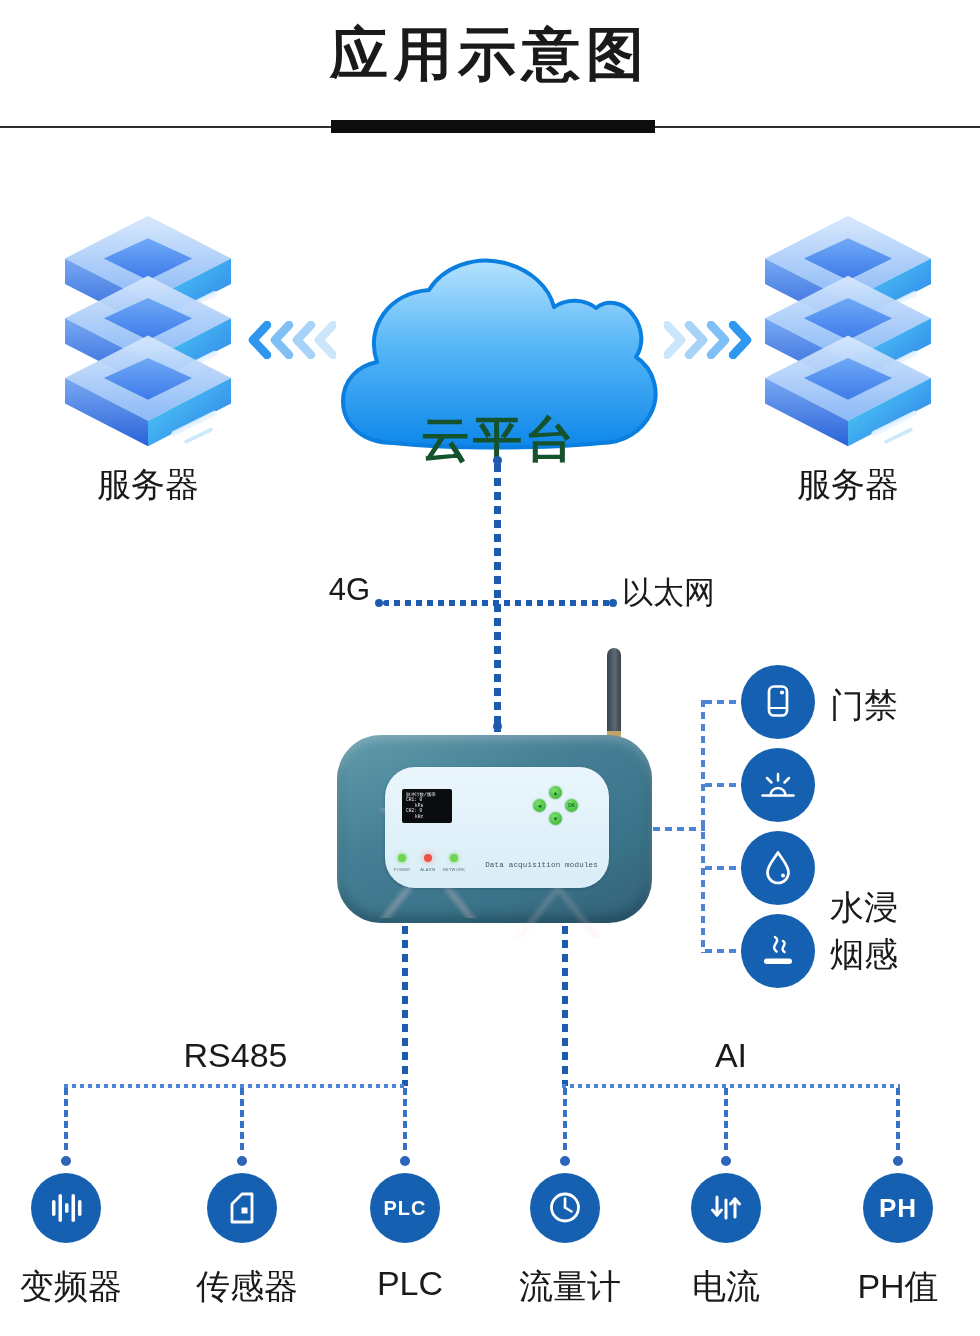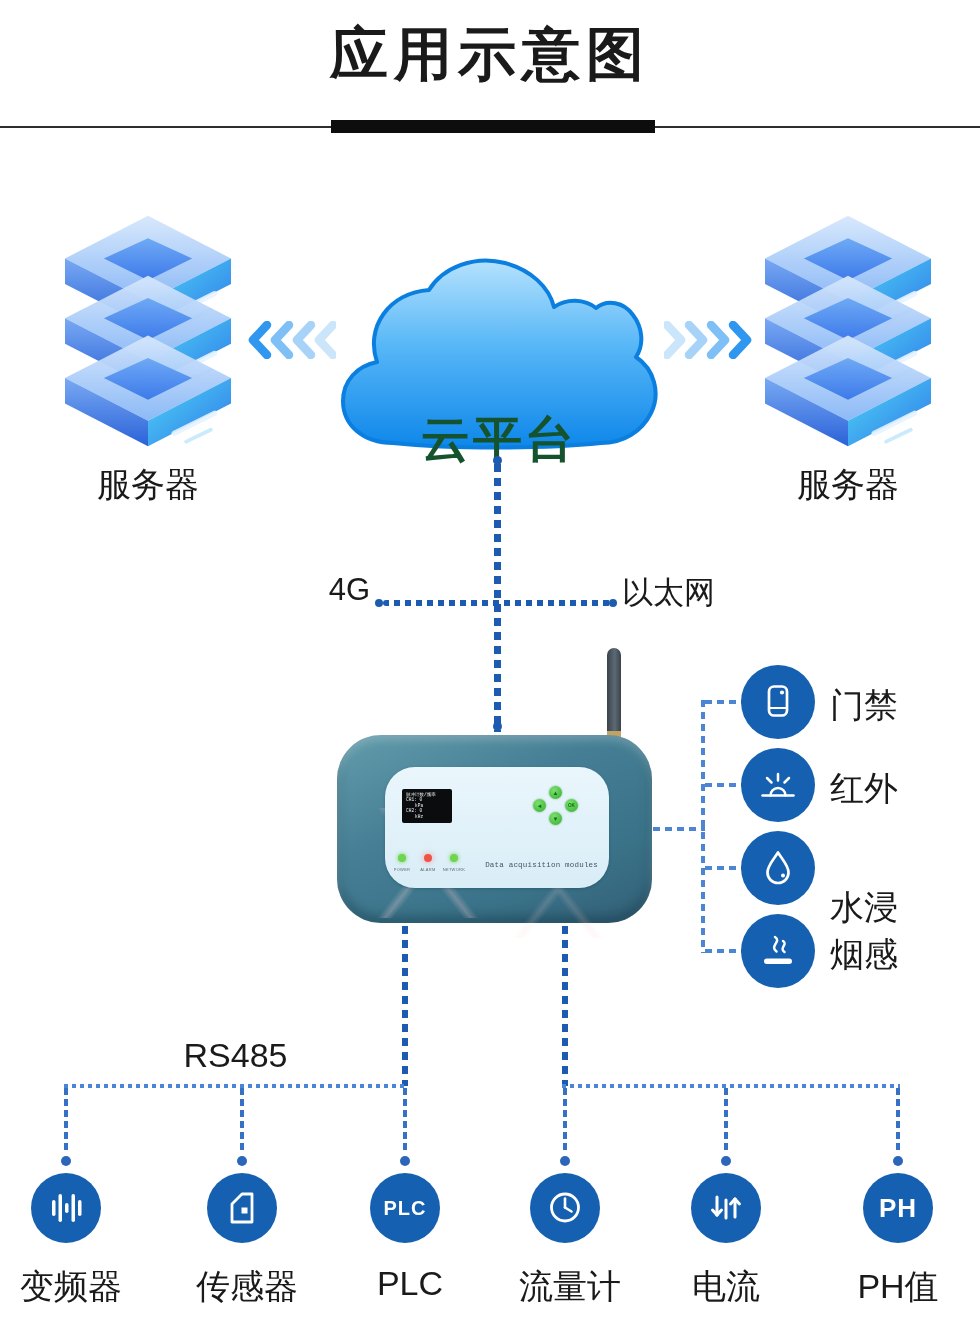--- a/index.html
+++ b/index.html
@@ -239,21 +239,20 @@
     <svg width="44" height="44" viewBox="0 0 44 44">
       <g stroke="#fff" fill="none" stroke-width="2.5" stroke-linecap="round">
         <line x1="6.5" y1="32.5" x2="37.5" y2="32.5"></line>
         <path d="M14.5 32.5 a7.5 7.5 0 0 1 15 0"></path>
         <line x1="22" y1="11" x2="22" y2="17.5"></line>
         <line x1="11" y1="15" x2="15.5" y2="19.5"></line>
         <line x1="33" y1="15" x2="28.5" y2="19.5"></line>
       </g>
     </svg>
   </div>
-  <div class="t sens-label" style="top:766px;">红外</div>
 
   <div class="node node-74" style="left:741px;top:831px;">
     <svg width="44" height="44" viewBox="0 0 44 44">
       <path d="M22 6.5 C26 13 32.5 19.5 32.5 26.5 A10.5 10.5 0 0 1 11.5 26.5 C11.5 19.5 18 13 22 6.5 Z" stroke="#fff" stroke-width="2.7" fill="none" stroke-linejoin="round"></path>
       <circle cx="27" cy="29.5" r="2" fill="#fff"></circle>
     </svg>
   </div>
   <div class="t sens-label" style="top:849px;margin-top:36px;">水浸</div>
 
   <div class="node node-74" style="left:741px;top:914px;">
@@ -264,20 +263,21 @@
         <path d="M27 12 c5.5 3.5 -4.5 7 1.5 11"></path>
       </g>
     </svg>
   </div>
   <div class="t sens-label" style="top:932px;">烟感</div>
 
   <div class="abs vdash-bold" style="left:402px;top:926px;width:6px;height:160px;"></div>
   <div class="abs vdash-bold" style="left:562px;top:926px;width:6px;height:160px;"></div>
 
   <div class="t bus-label" style="left:64px;width:343px;">RS485</div>
+  <div class="t bus-label" style="left:562px;width:338px;">AI</div>
 
   <div class="abs hdot-fine" style="left:64px;top:1084px;width:343px;height:4px;"></div>
   <div class="abs hdot-fine" style="left:562px;top:1084px;width:338px;height:4px;"></div>
 
   <div class="abs vdash-mid" style="left:64px;top:1088px;width:4px;height:64px;"></div>
   <div class="abs vdash-mid" style="left:240px;top:1088px;width:4px;height:64px;"></div>
   <div class="abs vdash-mid" style="left:403px;top:1088px;width:4px;height:64px;"></div>
   <div class="abs vdash-mid" style="left:563px;top:1088px;width:4px;height:64px;"></div>
   <div class="abs vdash-mid" style="left:724px;top:1088px;width:4px;height:64px;"></div>
   <div class="abs vdash-mid" style="left:896px;top:1088px;width:4px;height:64px;"></div>

